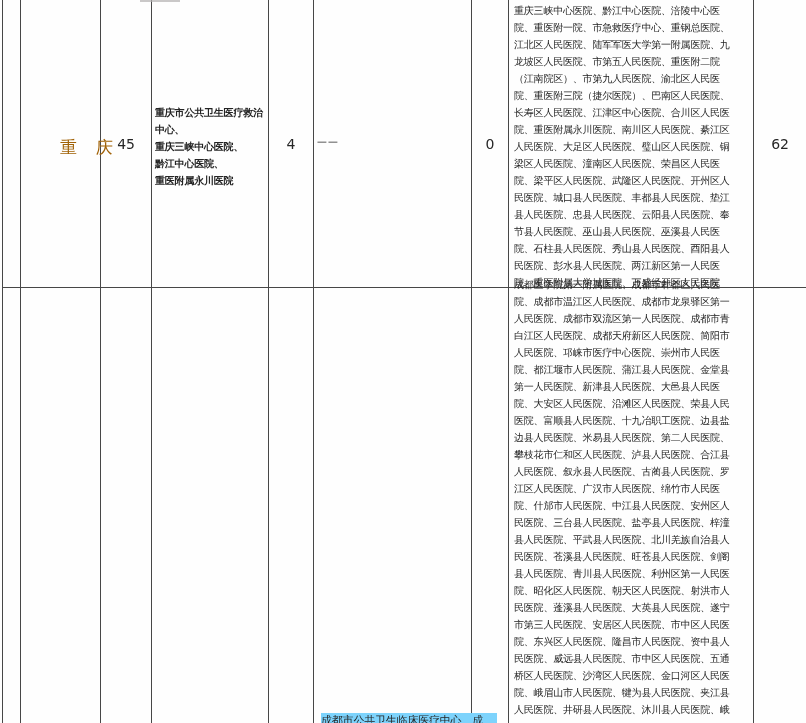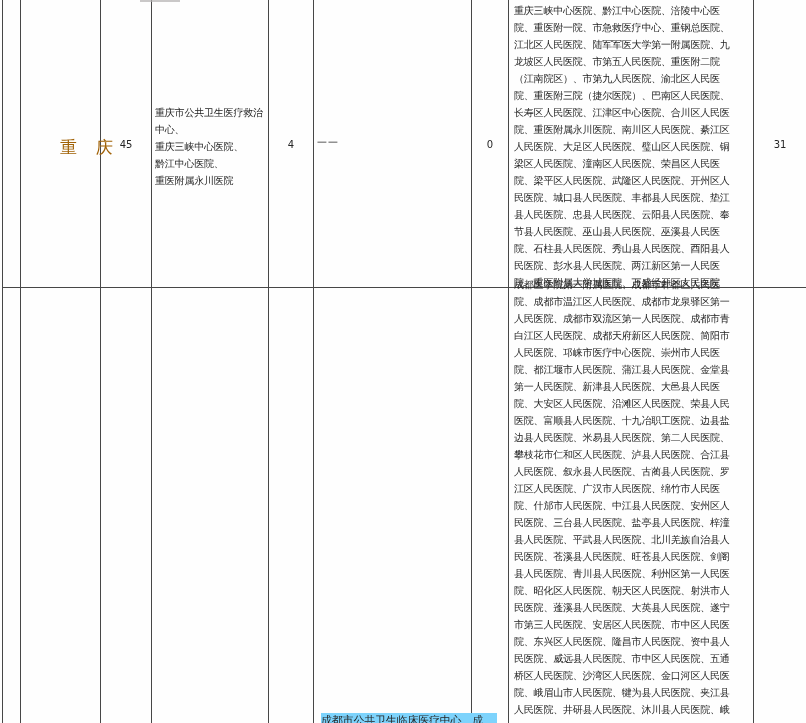--- a/index.html
+++ b/index.html
@@ -5,21 +5,21 @@
   html,body{margin:0;padding:0;}
   body{
     width:806px;height:723px;overflow:hidden;position:relative;
     background:#ffffff;color:#262626;
     font-family:"DejaVu Sans",sans-serif;
   }
   .canvas{position:absolute;left:0;top:0;width:806px;height:723px;background:#fefefe;}
   .vline{position:absolute;top:0;height:723px;width:1px;background:#474747;}
   .hline{position:absolute;height:1px;background:#474747;}
   .cell{position:absolute;display:flex;align-items:center;justify-content:center;
-        font-size:10px;letter-spacing:-0.1px;color:#262626;}
+        font-size:14px;letter-spacing:-0.1px;color:#262626;}
   .listtext{
     position:absolute;font-size:10px;line-height:17px;letter-spacing:-0.2px;
     white-space:pre-line;color:#242424;text-align:left;
   }
   .region-label{position:absolute;font-size:17px;letter-spacing:1px;color:#a16207;}
   .dash-val{position:absolute;font-size:10px;letter-spacing:1px;color:#262626;}
   .partial-bottom{
     position:absolute;background:#7dd3fc;font-size:11px;line-height:16.5px;
     letter-spacing:-0.2px;white-space:nowrap;color:#242424;z-index:5;
   }
@@ -41,21 +41,21 @@
   <div class="vline" style="left:753px;"></div>
 
   <div class="hline" style="left:2px;top:287px;width:804px;"></div>
 
   <div class="smudge" style="left:140px;top:0;width:40px;height:2px;"></div>
 
   <div class="region-label" style="left:60px;top:136px;">重　庆</div>
 
   <div class="cell" style="left:101px;top:136px;width:50px;height:16px;">45</div>
 
-  <div class="listtext" style="left:155px;top:104px;width:112px;">重庆市公共卫生医疗救治
+  <div class="listtext" style="left:155px;top:104px;width:112px;font-weight:bold;">重庆市公共卫生医疗救治
 中心、
 重庆三峡中心医院、
 黔江中心医院、
 重医附属永川医院</div>
 
   <div class="cell" style="left:269px;top:136px;width:44px;height:16px;">4</div>
 
   <div class="dash-val" style="left:317px;top:136px;">一一</div>
 
   <div class="cell" style="left:472px;top:136px;width:36px;height:16px;">0</div>
@@ -71,21 +71,21 @@
 人民医院、大足区人民医院、璧山区人民医院、铜
 梁区人民医院、潼南区人民医院、荣昌区人民医
 院、梁平区人民医院、武隆区人民医院、开州区人
 民医院、城口县人民医院、丰都县人民医院、垫江
 县人民医院、忠县人民医院、云阳县人民医院、奉
 节县人民医院、巫山县人民医院、巫溪县人民医
 院、石柱县人民医院、秀山县人民医院、酉阳县人
 民医院、彭水县人民医院、两江新区第一人民医
 院、重医附属大学城医院、万盛经开区人民医院</div>
 
-  <div class="cell" style="left:754px;top:136px;width:52px;height:16px;">31</div>
+  <div class="cell" style="left:754px;top:136px;width:52px;height:16px;">62</div>
 
   <div class="listtext" style="left:514px;top:276px;width:244px;">成都医学院第一附属医院、成都市郫都区人民医
 院、成都市温江区人民医院、成都市龙泉驿区第一
 人民医院、成都市双流区第一人民医院、成都市青
 白江区人民医院、成都天府新区人民医院、简阳市
 人民医院、邛崃市医疗中心医院、崇州市人民医
 院、都江堰市人民医院、蒲江县人民医院、金堂县
 第一人民医院、新津县人民医院、大邑县人民医
 院、大安区人民医院、沿滩区人民医院、荣县人民
 医院、富顺县人民医院、十九冶职工医院、边县盐

